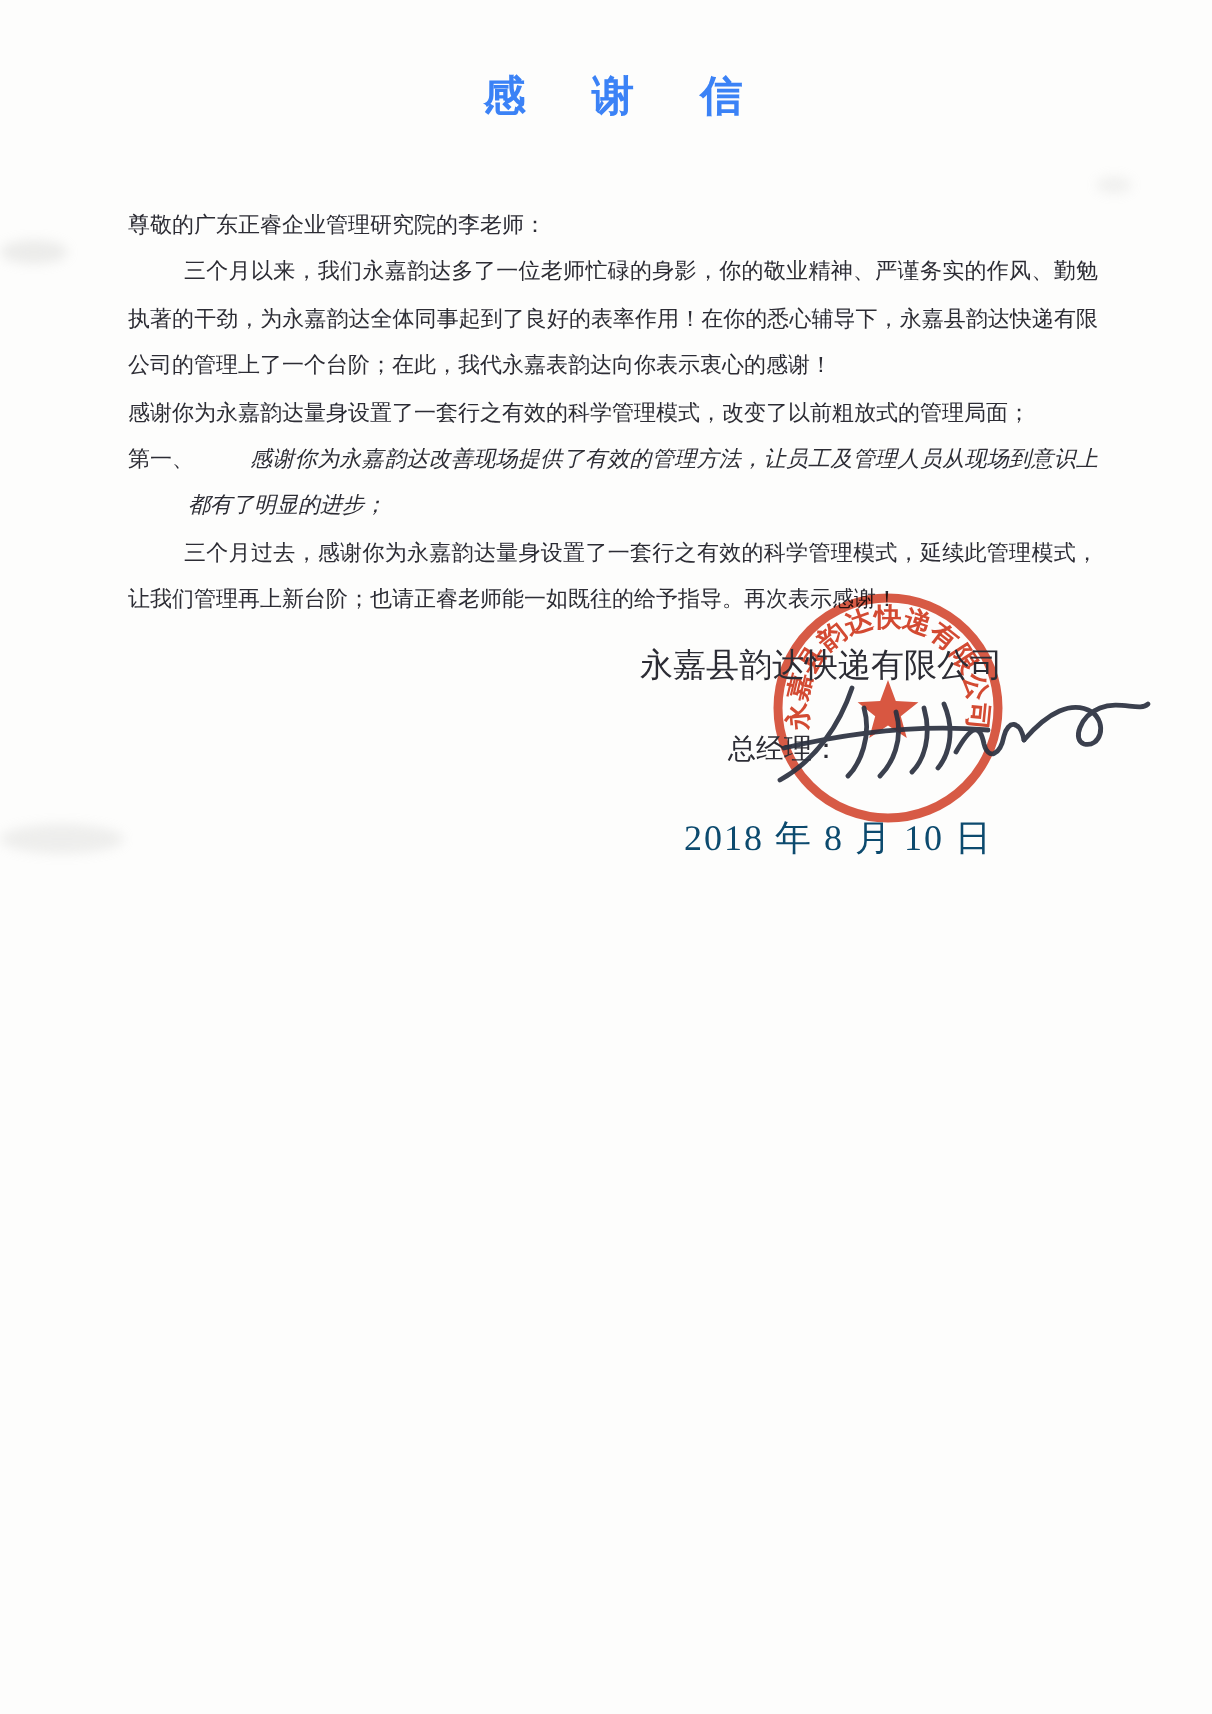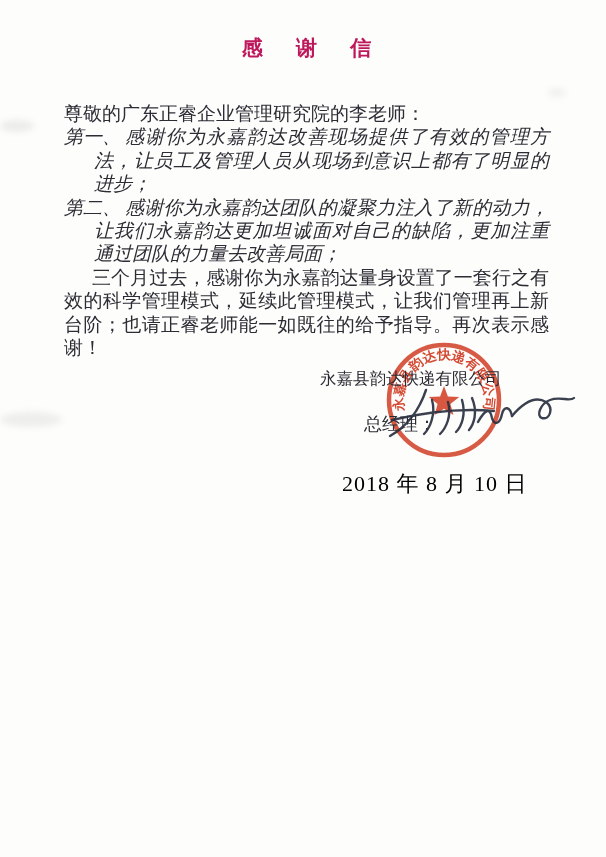--- a/index.html
+++ b/index.html
@@ -15,35 +15,35 @@
     color: #2c2c34;
     overflow: hidden;
   }
   .title {
     margin: 0 0 40px 0;
     text-align: center;
     font-size: 21px;
     font-weight: bold;
     letter-spacing: 14px;
     padding-left: 14px;
-    color: #be185d;
+    color: #3b82f6;
   }
   .line, .item-text, .item-label {
-    font-size: 19px;
+    font-size: 11px;
     line-height: 23.4px;
   }
   .line { margin: 0; text-align: justify; }
   .indent { text-indent: 28px; }
   .item { position: relative; padding-left: 30px; }
-  .item-label { position: absolute; left: 0; top: 0; white-space: nowrap; font-style: italic; }
+  .item-label { position: absolute; left: 0; top: 0; white-space: nowrap; }
   .item-text { margin: 0; text-indent: 31px; text-align: justify; font-style: italic; }
   .sign-block { position: relative; height: 190px; margin-top: 9px; }
   .company { position: absolute; left: 256px; top: 0; margin: 0; font-size: 16.5px; white-space: nowrap; }
-  .signer { position: absolute; left: 300px; top: 44px; margin: 0; font-size: 18px; white-space: nowrap; }
-  .date { position: absolute; left: 278px; top: 101px; margin: 0; font-size: 22px; color: #000000; white-space: nowrap; letter-spacing: 1px; }
+  .signer { position: absolute; left: 300px; top: 44px; margin: 0; font-size: 14px; white-space: nowrap; }
+  .date { position: absolute; left: 278px; top: 85px; margin: 0; font-size: 18px; color: #0c4a6e; white-space: nowrap; letter-spacing: 1px; }
   .seal {
     position: absolute; left: 320px; top: -28px;
     width: 120px; height: 120px;
     mix-blend-mode: multiply;
     opacity: 0.92;
   }
   .seal-text { font-family: "Liberation Serif", "DejaVu Serif", serif; font-size: 13px; font-weight: bold; }
   .signature { position: absolute; left: 300px; top: 8px; width: 230px; height: 72px; }
   .scan-artifact { position: absolute; border-radius: 50%; filter: blur(3px); background: #b9b9b6; }
   .a1 { left: 0px; top: 120px; width: 34px; height: 12px; opacity: 0.25; }
@@ -55,28 +55,26 @@
 
 <div class="page">
   <div class="scan-artifact a1"></div>
   <div class="scan-artifact a2"></div>
   <div class="scan-artifact a3"></div>
 
   <h1 class="title">感 谢 信</h1>
 
   <div>
     <p class="line">尊敬的广东正睿企业管理研究院的李老师：</p>
+    <p class="line indent">三个月以来，我们永嘉韵达多了一位老师忙碌的身影，你的敬业精神、严谨务实的作风、勤勉执著的干劲，为永嘉韵达全体同事起到了良好的表率作用！在你的悉心辅导下，永嘉县韵达快递有限公司的管理上了一个台阶；在此，我代永嘉表韵达向你表示衷心的感谢！</p>
+    <p class="line">感谢你为永嘉韵达量身设置了一套行之有效的科学管理模式，改变了以前粗放式的管理局面；</p>
 
     <div class="item">
       <span class="item-label">第一、</span>
       <p class="item-text">感谢你为永嘉韵达改善现场提供了有效的管理方法，让员工及管理人员从现场到意识上都有了明显的进步；</p>
-    </div>
-    <div class="item">
-      <span class="item-label">第二、</span>
-      <p class="item-text">感谢你为永嘉韵达团队的凝聚力注入了新的动力，让我们永嘉韵达更加坦诚面对自己的缺陷，更加注重通过团队的力量去改善局面；</p>
     </div>
 
     <p class="line indent">三个月过去，感谢你为永嘉韵达量身设置了一套行之有效的科学管理模式，延续此管理模式，让我们管理再上新台阶；也请正睿老师能一如既往的给予指导。再次表示感谢！</p>
 
     <div class="sign-block">
       <svg class="seal" viewBox="0 0 120 120" xmlns="http://www.w3.org/2000/svg">
         <circle cx="60" cy="60" r="55" fill="none" stroke="#d23a20" stroke-width="4.5" opacity="0.9"></circle>
         <path id="sealArc" d="M21.5,74 A41,41 0 1 1 98.5,74" fill="none"></path>
         <text class="seal-text" fill="#d23a20">
           <textPath href="#sealArc" startOffset="50%" text-anchor="middle" textLength="150" lengthAdjust="spacingAndGlyphs">永嘉县韵达快递有限公司</textPath>

